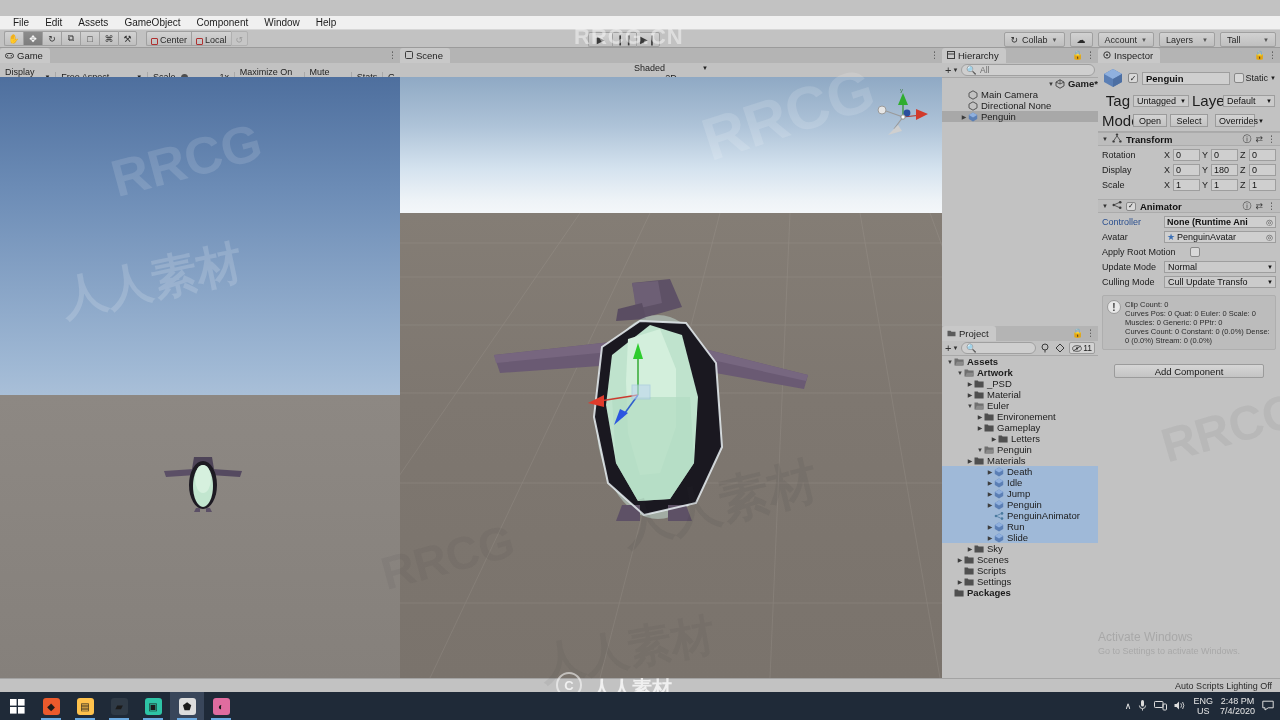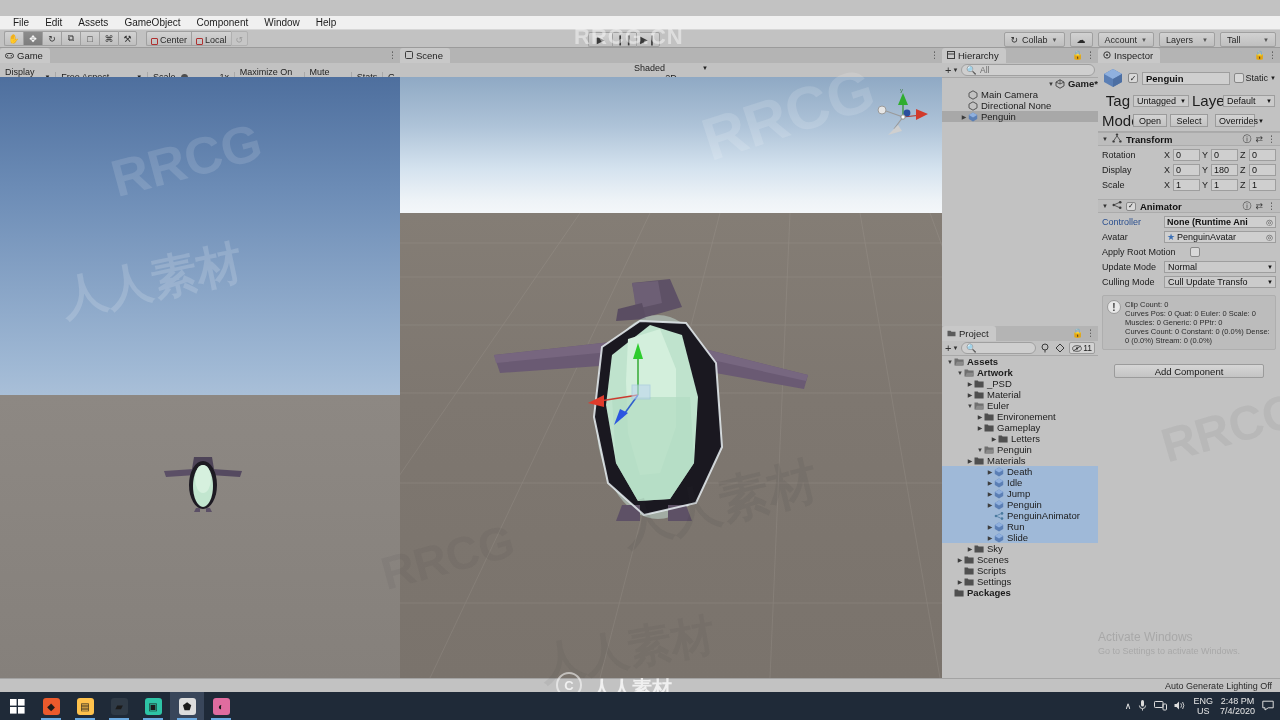--- a/index.html
+++ b/index.html
@@ -1010,21 +1010,21 @@
               <div>0 (0.0%) Stream: 0 (0.0%)</div>
             </span>
         </div>
       </div>
 
       <div class="addcomp">Add Component</div>
     </div>
   </div>
 
   <div class="statusbar">
-    <span>Auto Generate Lighting Off</span>
+    <span>Auto Scripts Lighting Off</span>
   </div>
 
   <div class="activate-win">
     <div class="l1">Activate Windows</div>
     <div class="l2">Go to Settings to activate Windows.</div>
   </div>
 
   <div class="wm" style="left:574px;top:24px;font-size:22px;color:rgba(255,255,255,0.45);letter-spacing:1px;">RRCG.CN</div>
   <div class="wm wm-dark" style="left:700px;top:80px;font-size:60px;transform:rotate(-18deg);color:rgba(255,255,255,0.14);">RRCG</div>
   <div class="wm wm-dark" style="left:60px;top:250px;font-size:46px;transform:rotate(-12deg);color:rgba(255,255,255,0.16);">人人素材</div>

